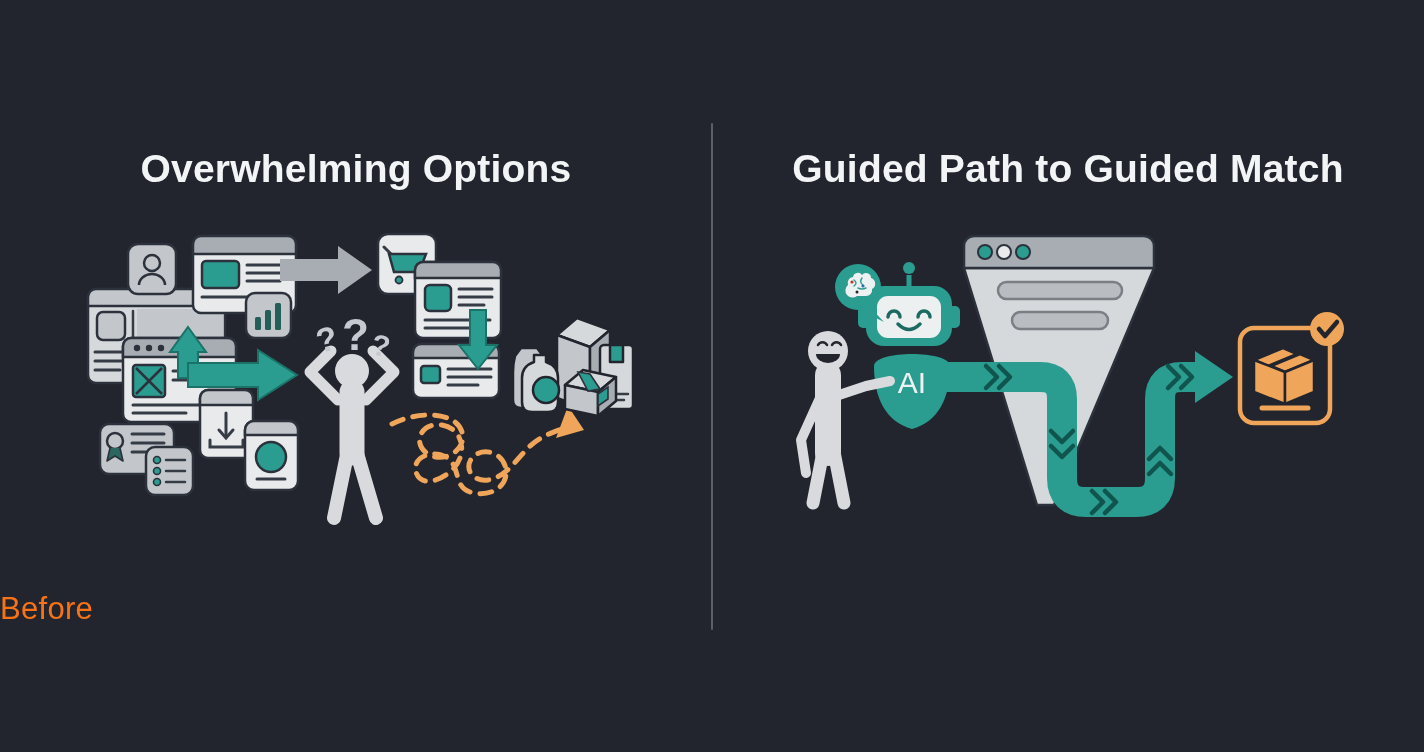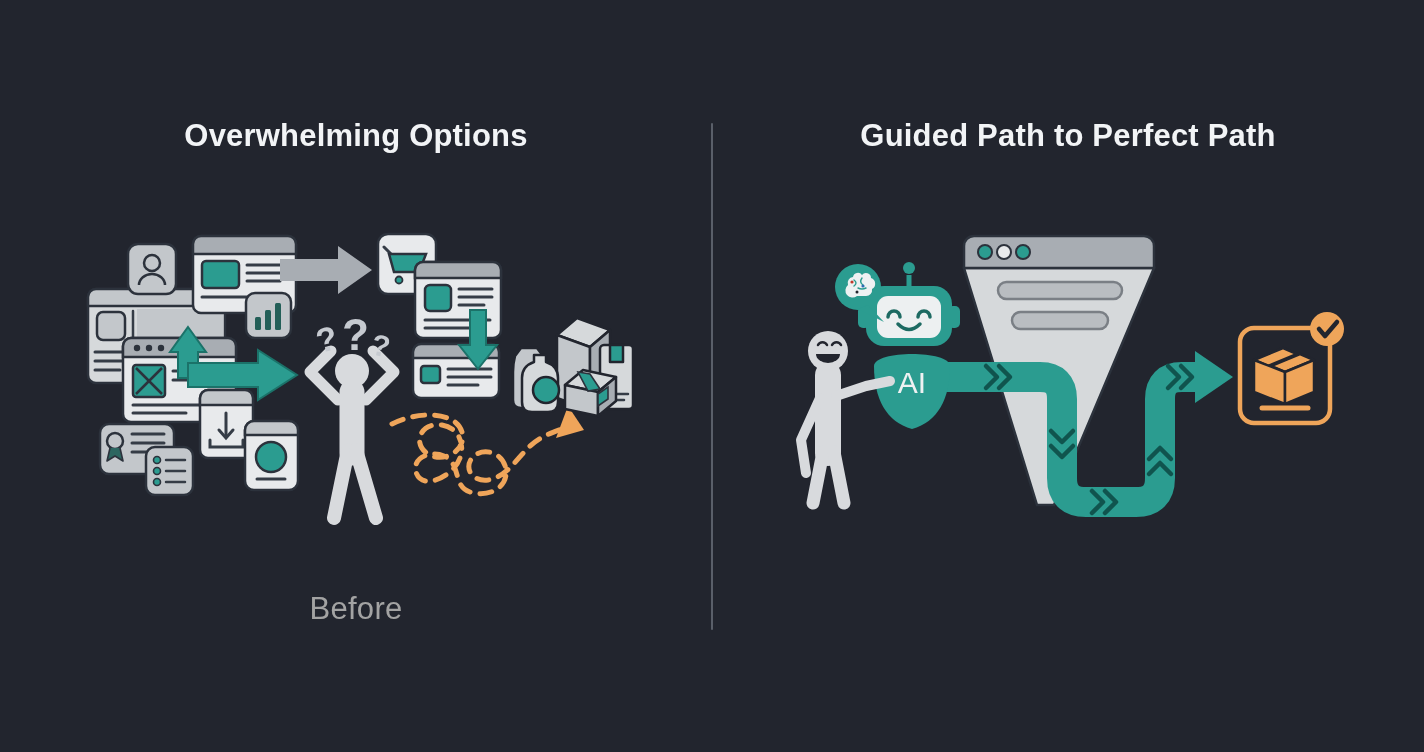--- a/index.html
+++ b/index.html
@@ -2,26 +2,26 @@
 <html><head>
 <meta charset="utf-8">
 <style>
   html,body{margin:0;padding:0;background:#101218;}
   .stage{
     position:relative;width:1424px;height:752px;overflow:hidden;
     background:#22252e;
     font-family:"Liberation Sans","DejaVu Sans",sans-serif;
   }
   .panel-title{
-    position:absolute;top:118px;width:712px;text-align:center;
-    font-size:31px;font-weight:600;color:#f2f4f6;letter-spacing:.2px;
+    position:absolute;top:147px;width:712px;text-align:center;
+    font-size:39px;font-weight:600;color:#f2f4f6;letter-spacing:.2px;
   }
   .panel-caption{
-    position:absolute;top:591px;width:712px;text-align:center;
-    font-size:31px;font-weight:500;color:#a3a3a3;letter-spacing:.3px;
+    position:absolute;top:591px;width:712px;text-align:left;
+    font-size:31px;font-weight:500;color:#f97316;letter-spacing:.3px;
   }
   .divider{
     position:absolute;left:711px;top:123px;width:2px;height:507px;
     background:#5a5f69;border-radius:1px;
   }
   svg.scene{position:absolute;top:0;}
   svg text{font-family:"Liberation Sans","DejaVu Sans",sans-serif;}
   
   .oln{stroke:#2c323c;stroke-width:2.5px;}
   .oln2{stroke:#22252e;stroke-width:2.5px;stroke-linejoin:round;}
@@ -34,21 +34,21 @@
   .fig{fill:#d8dadd}
   .figstroke{stroke:#d8dadd;fill:none;stroke-linecap:round;stroke-linejoin:round}
   .qmark{fill:#c6cad0;font-weight:bold}
 </style>
 </head>
 <body>
 
 <div class="stage">
 
   <div class="panel-title" style="left:0">Overwhelming Options</div>
-  <div class="panel-title" style="left:712px">Guided Path to Perfect Path</div>
+  <div class="panel-title" style="left:712px">Guided Path to Guided Match</div>
   <div class="divider"></div>
 
   <svg class="scene" style="left:0" width="712" height="752" viewBox="0 0 712 752">
 
     <g>
       <rect x="88" y="289" width="137" height="94" rx="8" class="f-light oln"></rect>
       <path d="M88,306 v-9 a8,8 0 0 1 8,-8 h121 a8,8 0 0 1 8,8 v9 z" class="f-gray oln"></path>
       <rect x="137" y="309" width="86" height="42" fill="#c3c7cb"></rect>
       <line x1="133" y1="311" x2="133" y2="349" class="ln2"></line>
       <rect x="97" y="312" width="28" height="28" rx="6" class="f-gray oln"></rect>

